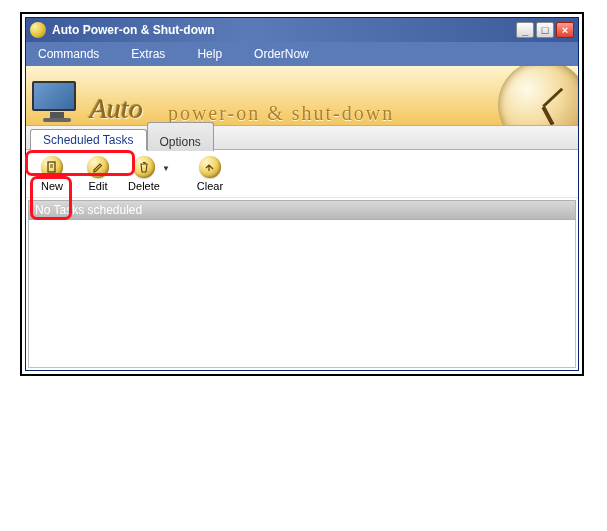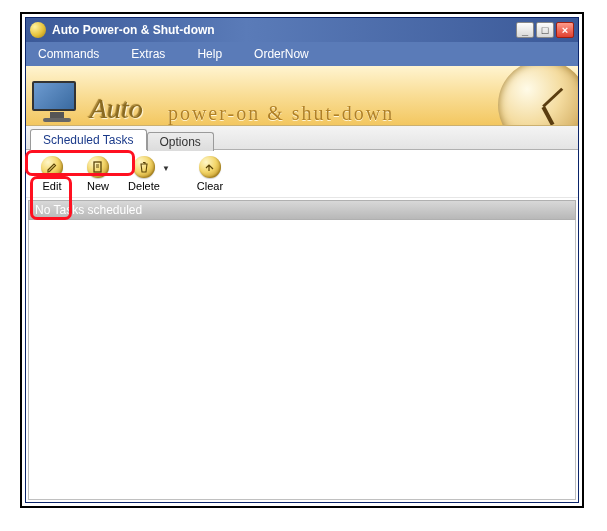--- a/index.html
+++ b/index.html
@@ -8,21 +8,21 @@
     font-family: Tahoma, Arial, sans-serif;
     font-size: 11px;
     width: 607px;
     height: 531px;
     position: relative;
     overflow: hidden;
   }
   .outer-frame {
     position: absolute;
     left: 20px; top: 12px;
-    width: 564px; height: 496px;
+    width: 564px; height: 364px;
     border: 2px solid #000;
   }
   .window {
     position: absolute;
     left: 3px; top: 3px; right: 3px; bottom: 3px;
     background: #fff;
     border: 1px solid #0a246a;
     display: flex;
     flex-direction: column;
   }
@@ -144,21 +144,21 @@
     background: linear-gradient(#fdfdfd,#e8e8e8);
     padding: 3px 12px 3px 12px;
     font-size: 12px;
     color: #1a3a8a;
     position: relative;
     top: 1px;
     margin-right: 0;
     border-top-left-radius: 3px;
     border-top-right-radius: 3px;
   }
-  .tab.inactive { color:#333; background:linear-gradient(#ececec,#dcdcdc); top:2px; padding-top:2px; padding-bottom:2px;}
+  .tab.inactive { color:#333; background:linear-gradient(#ececec,#dcdcdc); top:2px; padding-top:12px; padding-bottom:2px;}
   .tab.active { background: #fff; z-index:2; }
   .toolbar {
     height: 48px;
     background: #fff;
     display: flex;
     align-items: center;
     padding: 4px 8px;
     gap: 10px;
     border-bottom: 1px solid #e6e6e6;
   }
@@ -268,34 +268,34 @@
 
     <div class="tabrow">
       <div class="tab active">Scheduled Tasks</div>
       <div class="tab inactive">Options</div>
     </div>
 
     <div class="toolbar">
       <div class="tool">
         <span class="orb">
           <svg viewBox="0 0 12 12">
-              <path d="M2 9 L8 3 L9.5 4.5 L3.5 10.5 L2 11 Z" fill="none" stroke="#5a4408" stroke-width="1.2"></path>
-            </svg>
-        </span>
-        <span>Edit</span>
-      </div>
-      <div class="tool">
-        <span class="orb">
-          <svg viewBox="0 0 12 12">
               <rect x="2" y="1" width="7" height="10" fill="none" stroke="#5a4408" stroke-width="1.3"></rect>
               <line x1="4" y1="4" x2="7" y2="4" stroke="#5a4408"></line>
               <line x1="4" y1="6" x2="7" y2="6" stroke="#5a4408"></line>
             </svg>
         </span>
         <span>New</span>
+      </div>
+      <div class="tool">
+        <span class="orb">
+          <svg viewBox="0 0 12 12">
+              <path d="M2 9 L8 3 L9.5 4.5 L3.5 10.5 L2 11 Z" fill="none" stroke="#5a4408" stroke-width="1.2"></path>
+            </svg>
+        </span>
+        <span>Edit</span>
       </div>
       <div class="tool delete-tool">
         <span class="orb">
           <svg viewBox="0 0 12 12">
               <path d="M3 3 H9 L8 11 H4 Z M2.5 3 H9.5 M5 1.5 H7 V3" fill="none" stroke="#5a4408" stroke-width="1.1"></path>
             </svg>
         </span>
         <span>Delete</span>
       </div>
       <div class="spacer-small"></div>

